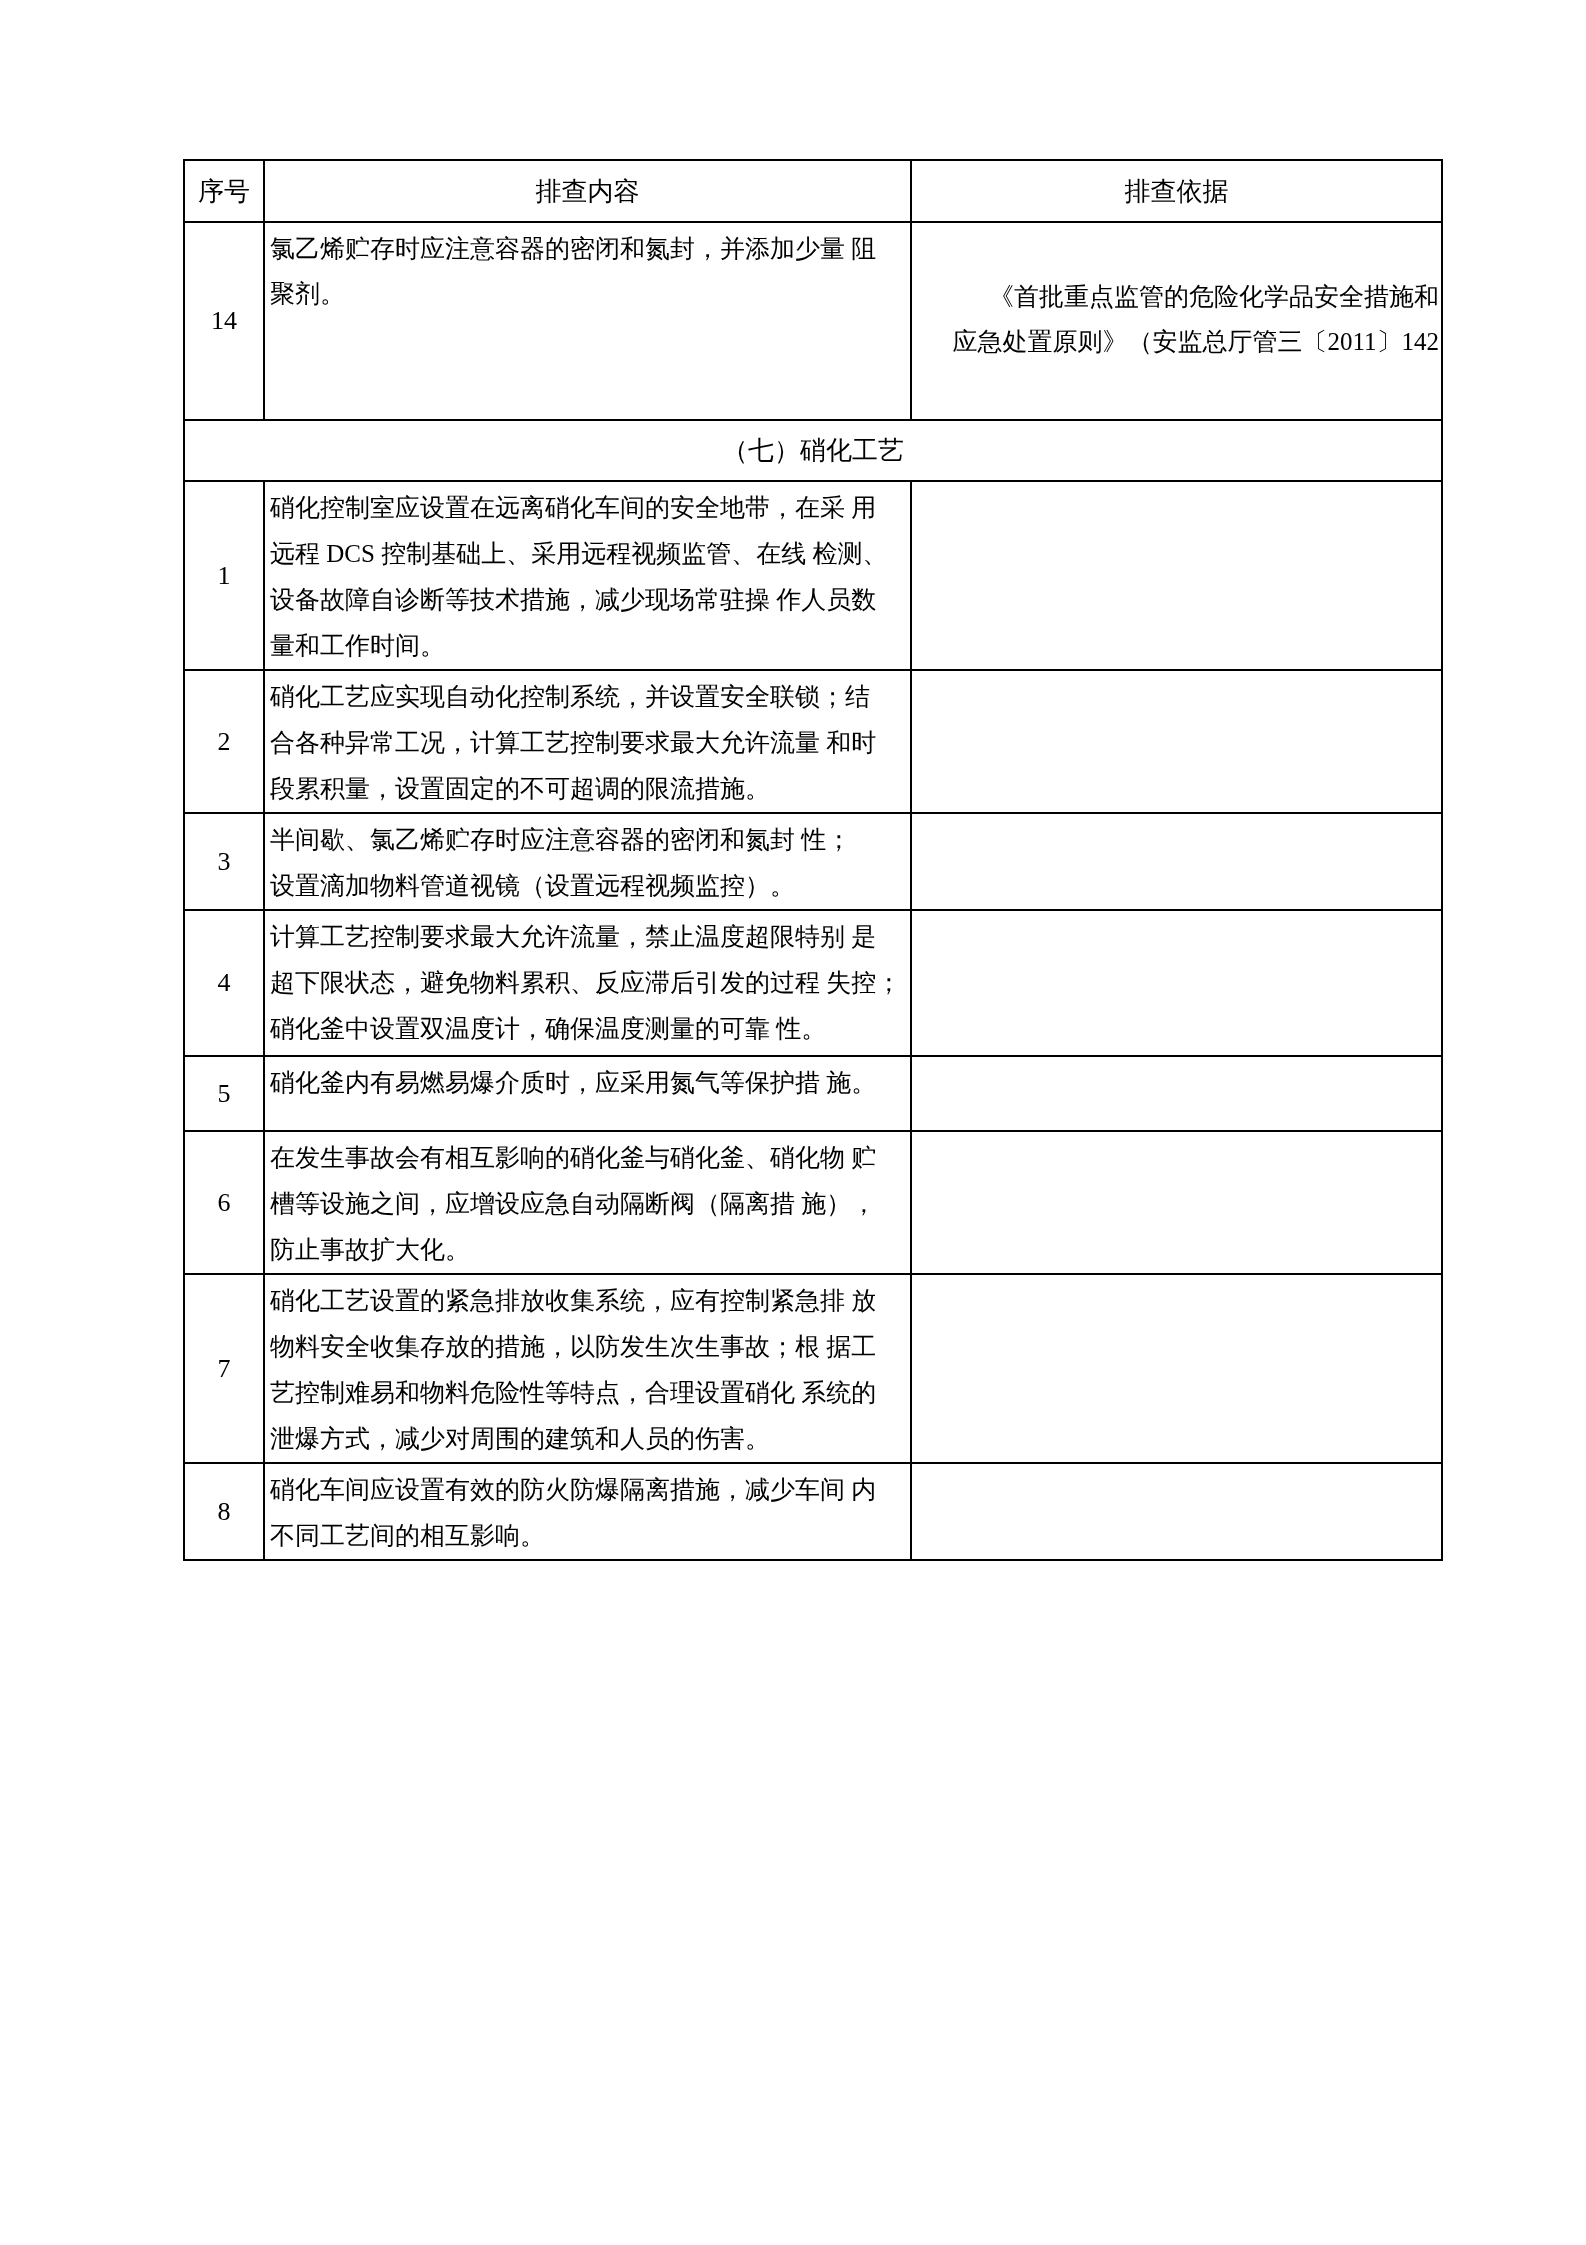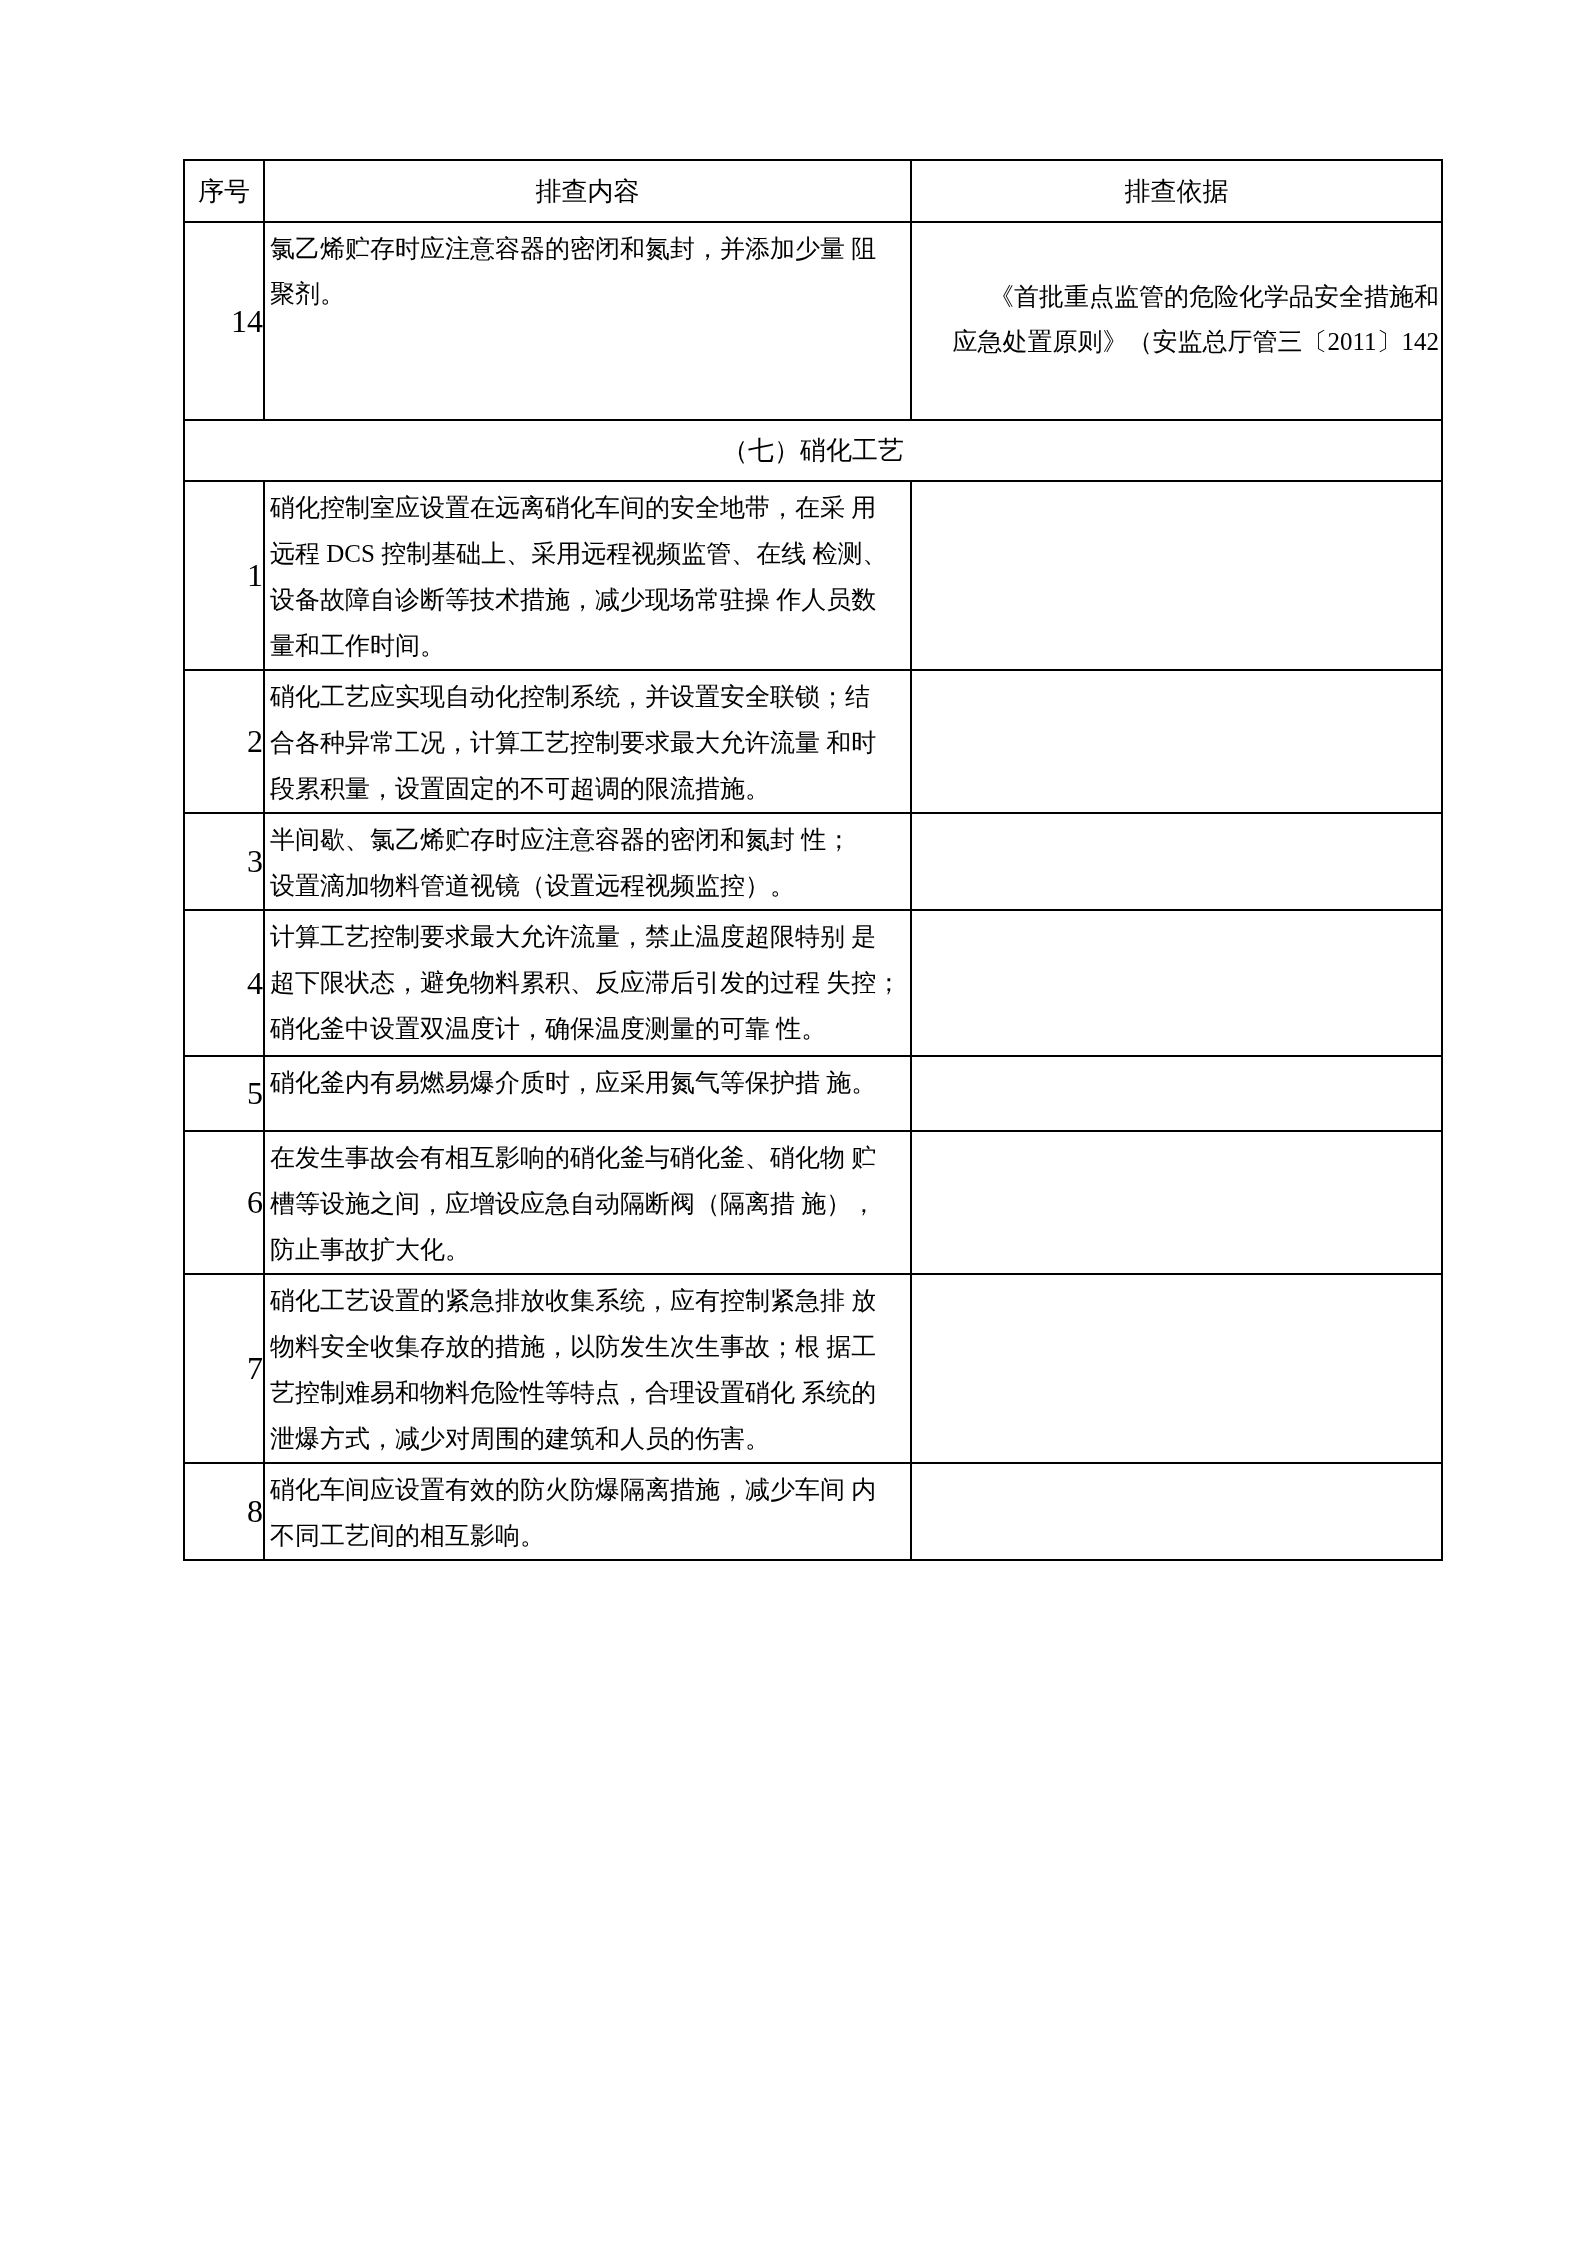--- a/index.html
+++ b/index.html
@@ -18,23 +18,23 @@
     table-layout:fixed;
     width:1258px;
     font-size:25px;
   }
   .doc-table td{
     border:2px solid #000;
     padding:0;
     overflow:hidden;
   }
   td.no-cell{
-    text-align:right;
+    text-align:center;
     vertical-align:middle;
-    font-size:32px;
+    font-size:26px;
   }
   td.content-cell{
     vertical-align:top;
     text-align:left;
     padding:3px 4px 0 5px;
     line-height:46px;
     white-space:pre-line;
   }
   td.basis-cell{
     vertical-align:top;

